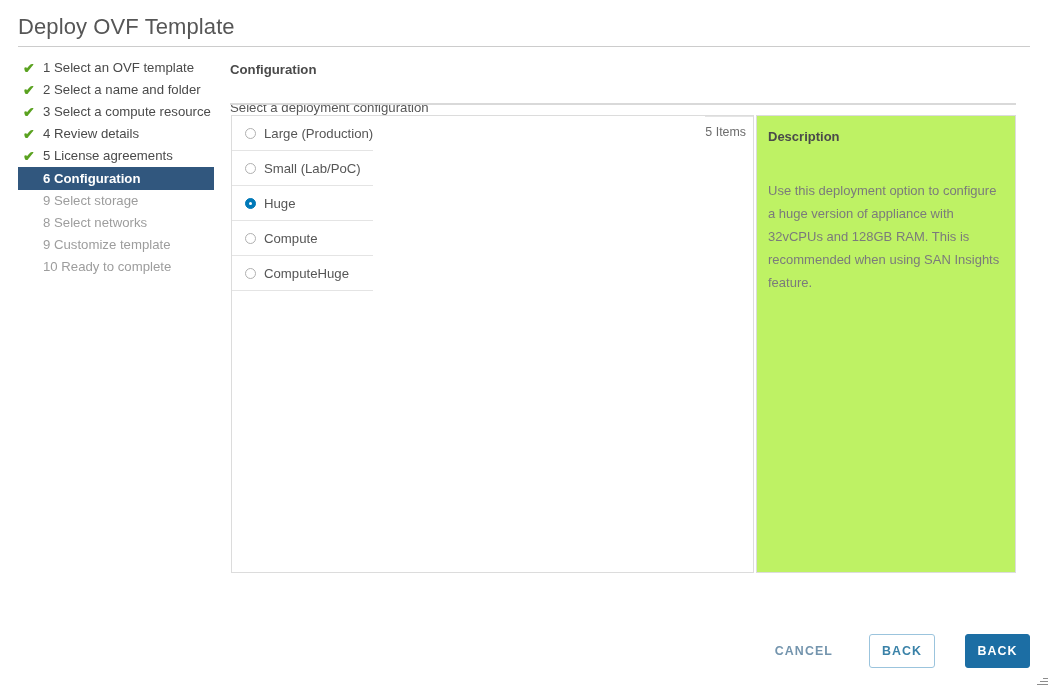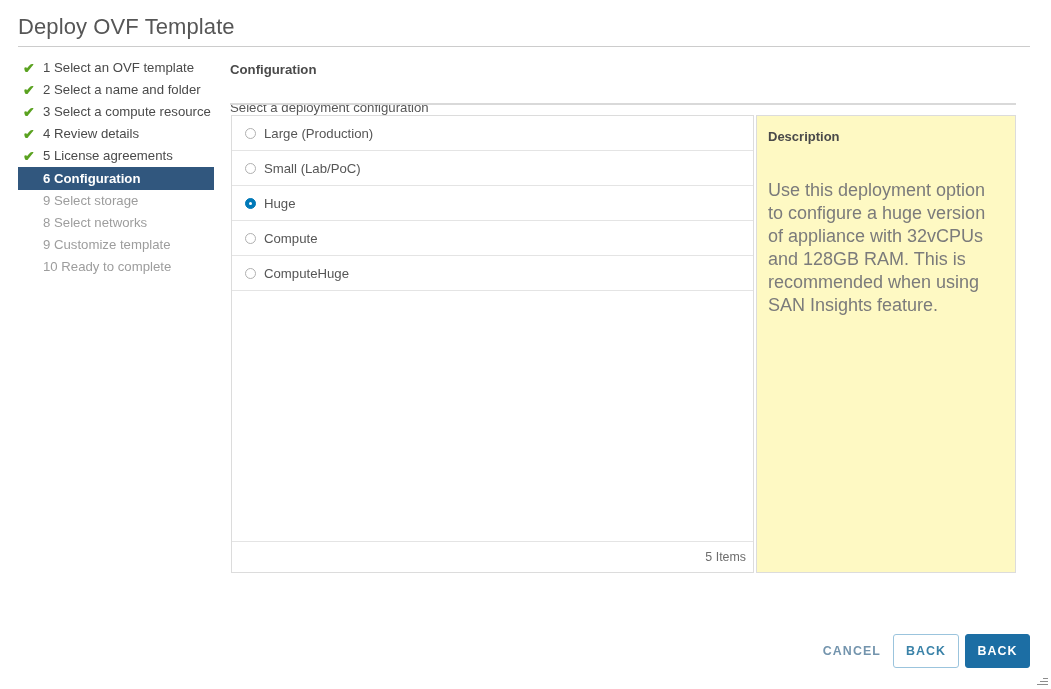--- a/index.html
+++ b/index.html
@@ -109,21 +109,20 @@
   #config-list-panel {
     position: absolute;
     left: 231px;
     top: 115px;
     width: 523px;
     height: 458px;
     border: 1px solid #dcdcdc;
     background: #ffffff;
     box-sizing: border-box;
     display: flex;
-    flex-direction: column;
   }
   #config-rows {
     flex: 0 0 auto;
   }
   .config-row {
     height: 35px;
     display: flex;
     align-items: center;
     padding-left: 13px;
     border-bottom: 1px solid #e4e4e4;
@@ -173,47 +172,47 @@
   }
 
   
   #description-panel {
     position: absolute;
     left: 756px;
     top: 115px;
     width: 260px;
     height: 458px;
     border: 1px solid #dcdcdc;
-    background: #fef9c3;
+    background: #bef264;
     box-sizing: border-box;
     padding: 10px 11px 0 11px;
   }
   #description-title {
     font-size: 13px;
     font-weight: bold;
     color: #4a4a4a;
     line-height: 21px;
     margin-bottom: 2px;
   }
   #description-text {
-    font-size: 18px;
+    font-size: 13px;
     color: #7b7b7b;
     line-height: 23px;
     max-width: 236px;
     margin-top: 32px;
   }
 
   
   #footer-actions {
     position: absolute;
     right: 21px;
     top: 634px;
     display: flex;
     align-items: center;
-    gap: 6px;
+    gap: 30px;
   }
   .btn {
     font-family: "Liberation Sans", sans-serif;
     font-size: 12.4px;
     letter-spacing: 1.1px;
     font-weight: bold;
     cursor: pointer;
     box-sizing: border-box;
     background: none;
     border: none;

